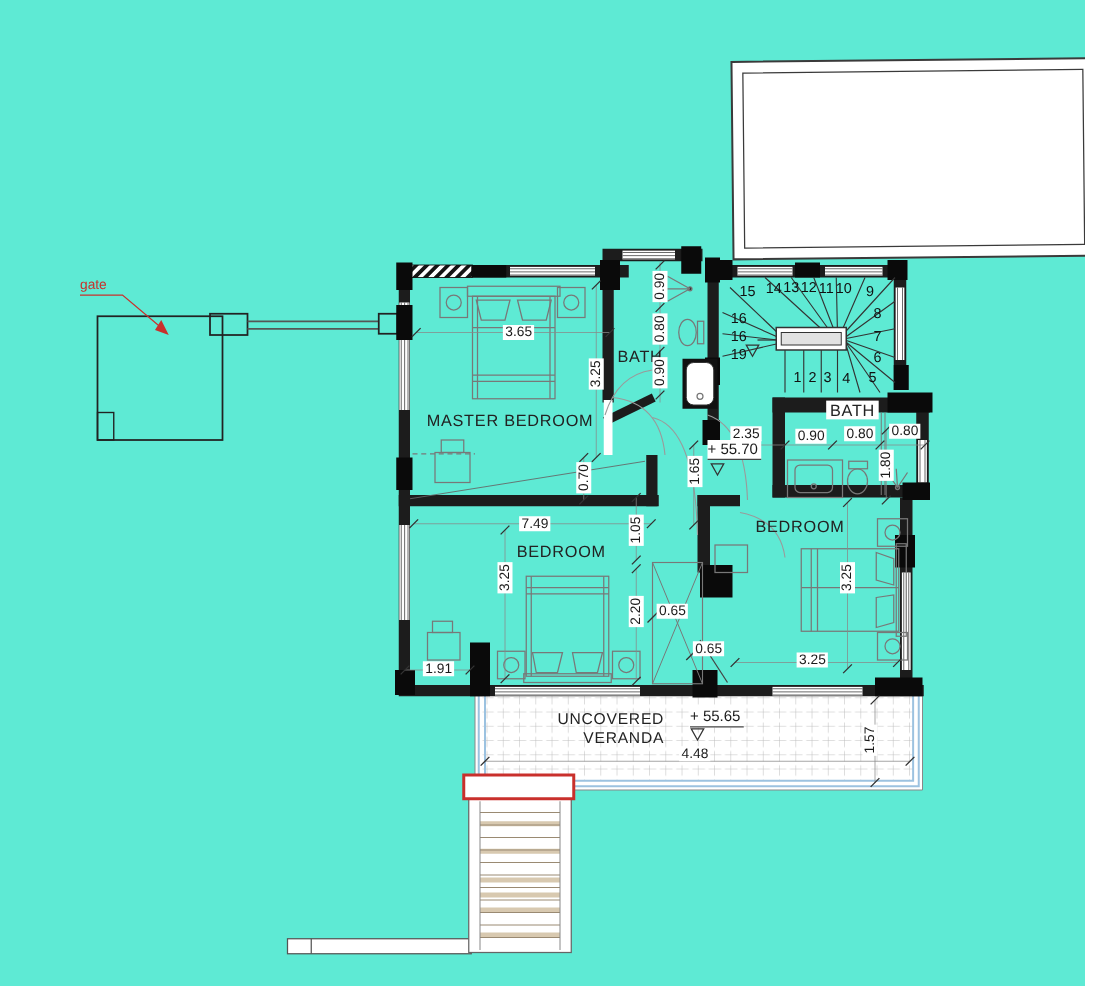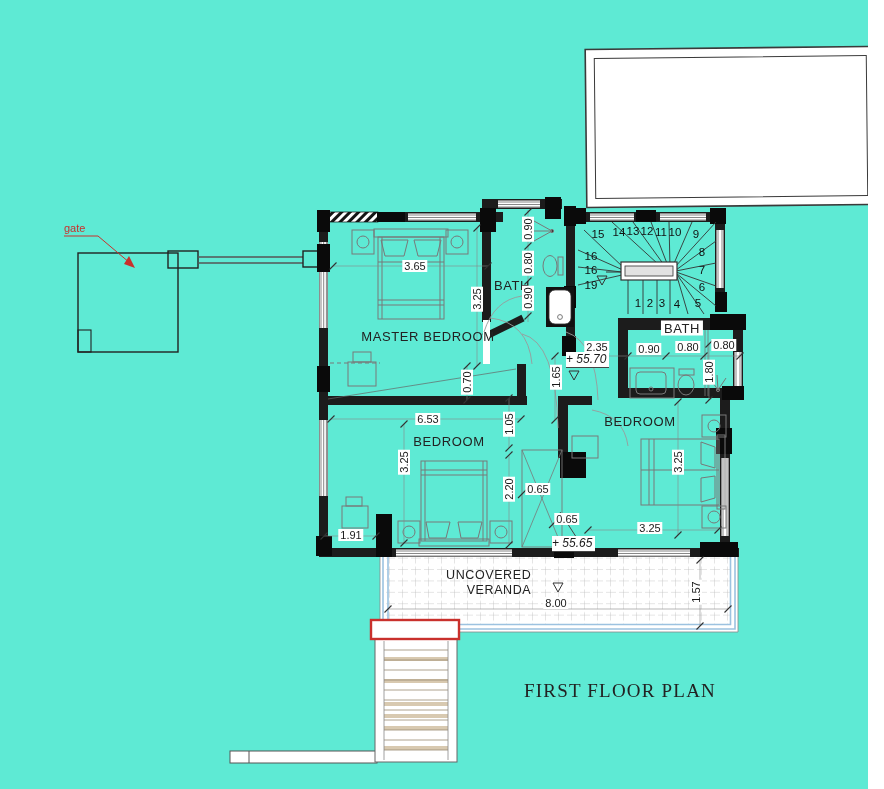--- a/index.html
+++ b/index.html
@@ -7,21 +7,21 @@
         font-family:"Liberation Sans",sans-serif;color:#1a1a1a;}
   .plan svg{position:absolute;left:0;top:0;}
   .lbl{position:absolute;transform:translate(-50%,-50%);white-space:nowrap;color:#1a1a1a;}
   .dim{font-size:11px;background:#fff;padding:0 2px;line-height:12px;}
   .dimv{transform:translate(-50%,-50%) rotate(-90deg);}
   .room{font-size:13px;letter-spacing:.6px;color:#222;}
   .room.bg{background:#fff;padding:0 3px;}
   .snum{position:absolute;transform:translate(-50%,-50%);font-size:11.5px;color:#111;line-height:11px;}
   .title{font-family:"Liberation Serif",serif;font-size:19px;letter-spacing:1.2px;color:#222;}
   .level{position:absolute;font-size:12px;color:#1a1a1a;border-bottom:1.3px solid #444;
-         padding:0 3px 1px 0;background:#fff;white-space:nowrap;font-style:italic;}
+         padding:0 3px 1px 0;background:#fff;white-space:nowrap;}
   .gatelbl{position:absolute;font-size:11px;color:#c9302c;white-space:nowrap;}
   .vertext{position:absolute;font-size:12.5px;letter-spacing:.6px;color:#222;line-height:15px;text-align:right;}
   .vertext span{display:block;}
 </style>
 </head>
 <body>
 
 <div class="plan">
 
 <svg width="884" height="789" viewBox="0 0 884 789">
@@ -263,58 +263,57 @@
       <path d="M696.5 563.5 L703.5 556.5 M696.5 629.5 L703.5 622.5"></path>
       <path d="M518 498 L528 488 M549 528 L559 518"></path>
     </g>
     <polygon points="569,371 579,371 574,380" stroke="#333" stroke-width="1"></polygon>
     <polygon points="553,583 563,583 558,592" stroke="#333" stroke-width="1"></polygon>
   </g>
 </svg>
 
 <span class="gatelbl" style="left:64px;top:222px">gate</span>
 
-<span class="lbl room" style="left:428px;top:336px">MASTER BEDROOM</span>
+<span class="lbl room" style="left:408px;top:336px">MASTER BEDROOM</span>
 <span class="lbl room" style="left:512px;top:285px">BATH</span>
 <span class="lbl room bg" style="left:682px;top:328px">BATH</span>
 <span class="lbl room" style="left:449px;top:441px">BEDROOM</span>
 <span class="lbl room" style="left:640px;top:421px">BEDROOM</span>
 
 <div class="vertext" style="left:446px;top:568px">
   <span>UNCOVERED</span>
   <span>VERANDA</span>
 </div>
 
 <span class="level" style="left:566px;top:352px">+ 55.70</span>
-<span class="level" style="left:552px;top:536px">+ 55.65</span>
-
-<span class="lbl title" style="left:620px;top:691px">FIRST FLOOR PLAN</span>
+<span class="level" style="left:552px;top:566px">+ 55.65</span>
+
 
 <span class="lbl dim" style="left:415px;top:266px">3.65</span>
 <span class="lbl dim dimv" style="left:477px;top:299px">3.25</span>
 <span class="lbl dim dimv" style="left:528px;top:229px">0.90</span>
 <span class="lbl dim dimv" style="left:528px;top:263px">0.80</span>
 <span class="lbl dim dimv" style="left:528px;top:298px">0.90</span>
 <span class="lbl dim dimv" style="left:467px;top:382px">0.70</span>
-<span class="lbl dim" style="left:428px;top:419px">6.53</span>
+<span class="lbl dim" style="left:428px;top:419px">7.49</span>
 <span class="lbl dim dimv" style="left:509px;top:424px">1.05</span>
 <span class="lbl dim dimv" style="left:404px;top:462px">3.25</span>
 <span class="lbl dim dimv" style="left:509px;top:489px">2.20</span>
 <span class="lbl dim" style="left:538px;top:489px">0.65</span>
 <span class="lbl dim" style="left:567px;top:519px">0.65</span>
 <span class="lbl dim" style="left:351px;top:535px">1.91</span>
 <span class="lbl dim dimv" style="left:678px;top:462px">3.25</span>
 <span class="lbl dim" style="left:650px;top:528px">3.25</span>
 <span class="lbl dim" style="left:597px;top:347px">2.35</span>
 <span class="lbl dim" style="left:649px;top:349px">0.90</span>
 <span class="lbl dim" style="left:688px;top:347px">0.80</span>
 <span class="lbl dim" style="left:724px;top:345px">0.80</span>
 <span class="lbl dim dimv" style="left:709px;top:372px">1.80</span>
 <span class="lbl dim dimv" style="left:556px;top:377px">1.65</span>
-<span class="lbl dim" style="left:556px;top:603px">8.00</span>
+<span class="lbl dim" style="left:556px;top:603px">4.48</span>
 <span class="lbl dim dimv" style="left:696px;top:592px">1.57</span>
 
 <span class="snum" style="left:638px;top:303px">1</span>
 <span class="snum" style="left:650px;top:303px">2</span>
 <span class="snum" style="left:662px;top:303px">3</span>
 <span class="snum" style="left:677px;top:304px">4</span>
 <span class="snum" style="left:698px;top:303px">5</span>
 <span class="snum" style="left:702px;top:287px">6</span>
 <span class="snum" style="left:702px;top:270px">7</span>
 <span class="snum" style="left:702px;top:252px">8</span>

